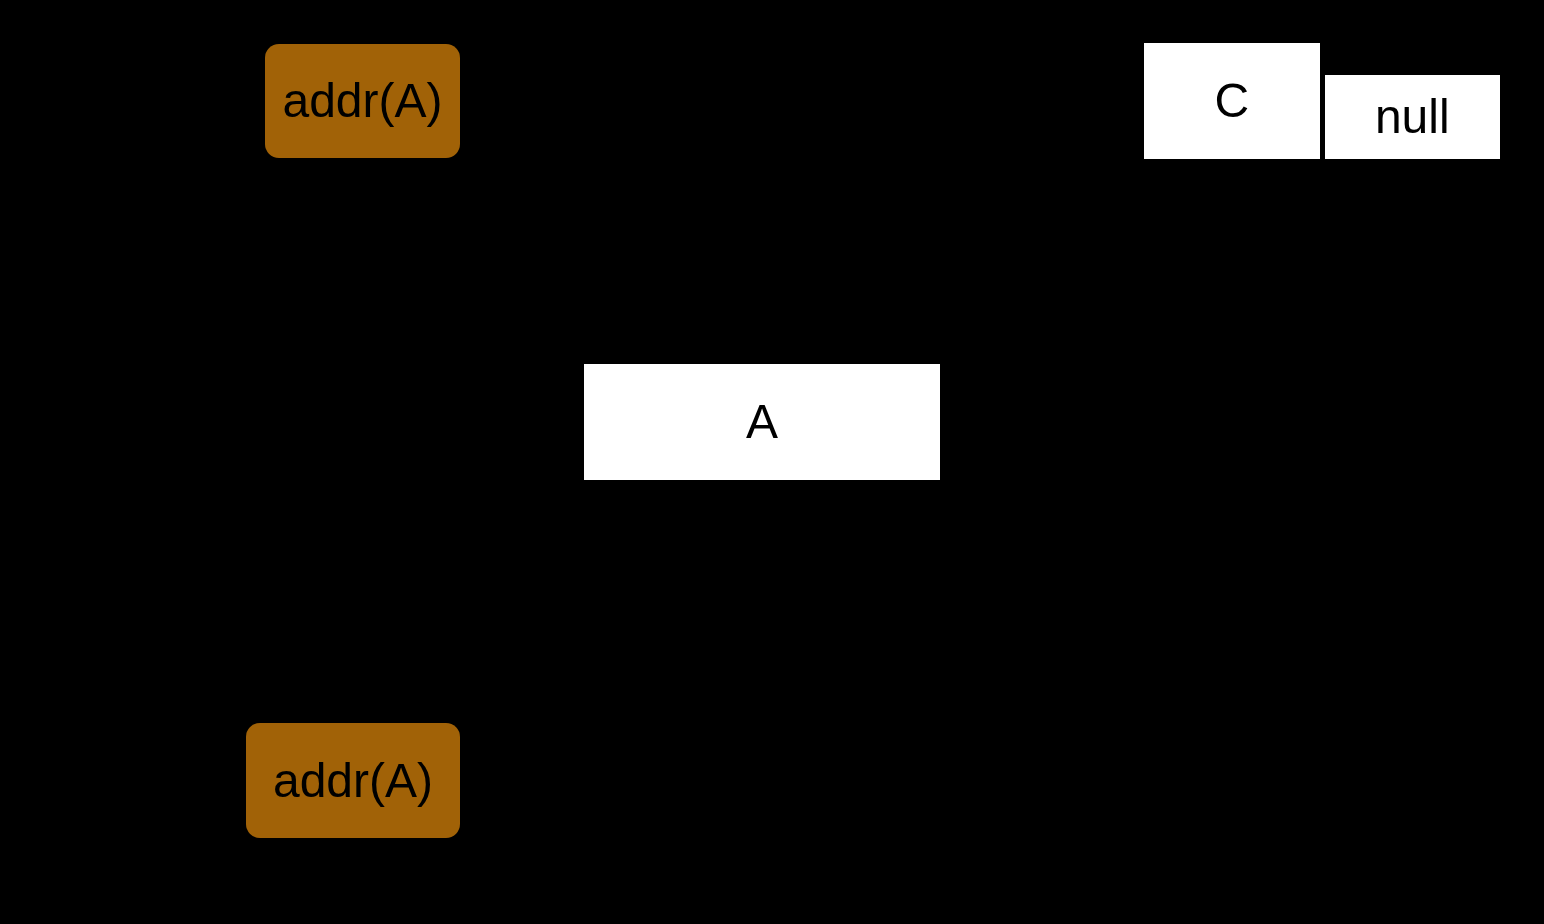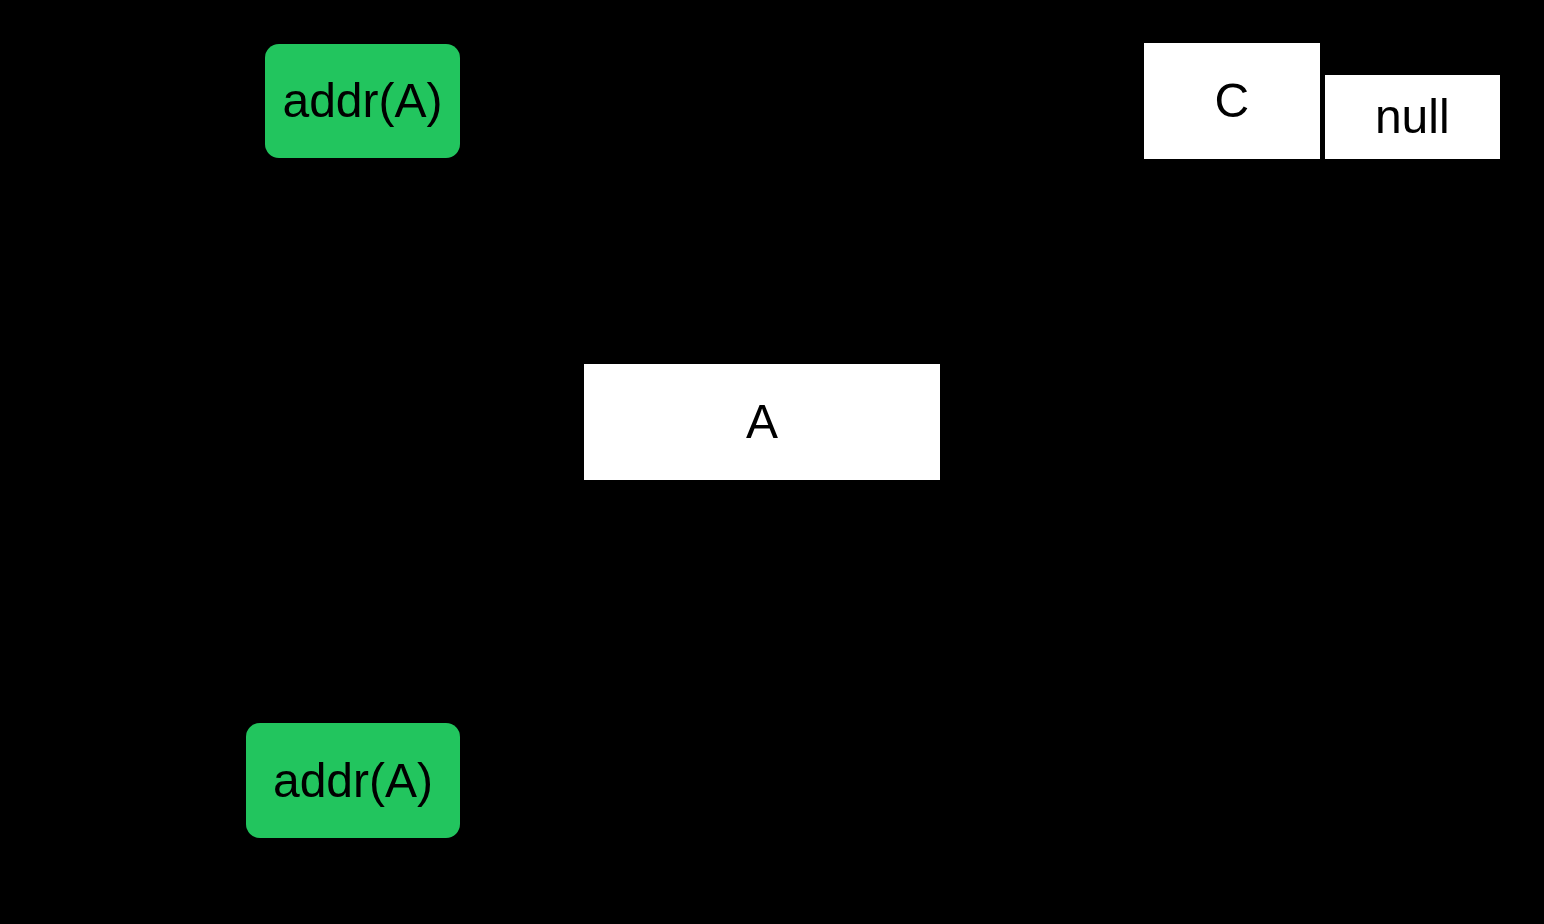--- a/index.html
+++ b/index.html
@@ -11,21 +11,21 @@
     position: relative;
     width: 1544px;
     height: 924px;
     background: #000000;
     overflow: hidden;
     font-family: "Liberation Sans", sans-serif;
     color: #000000;
   }
   .pointer-box {
     position: absolute;
-    background: #22c55e;
+    background: #a16207;
     border-radius: 14px;
     display: flex;
     align-items: center;
     justify-content: center;
     font-size: 48px;
     line-height: 1;
   }
   .pointer-box.top {
     left: 265px;
     top: 44px;

